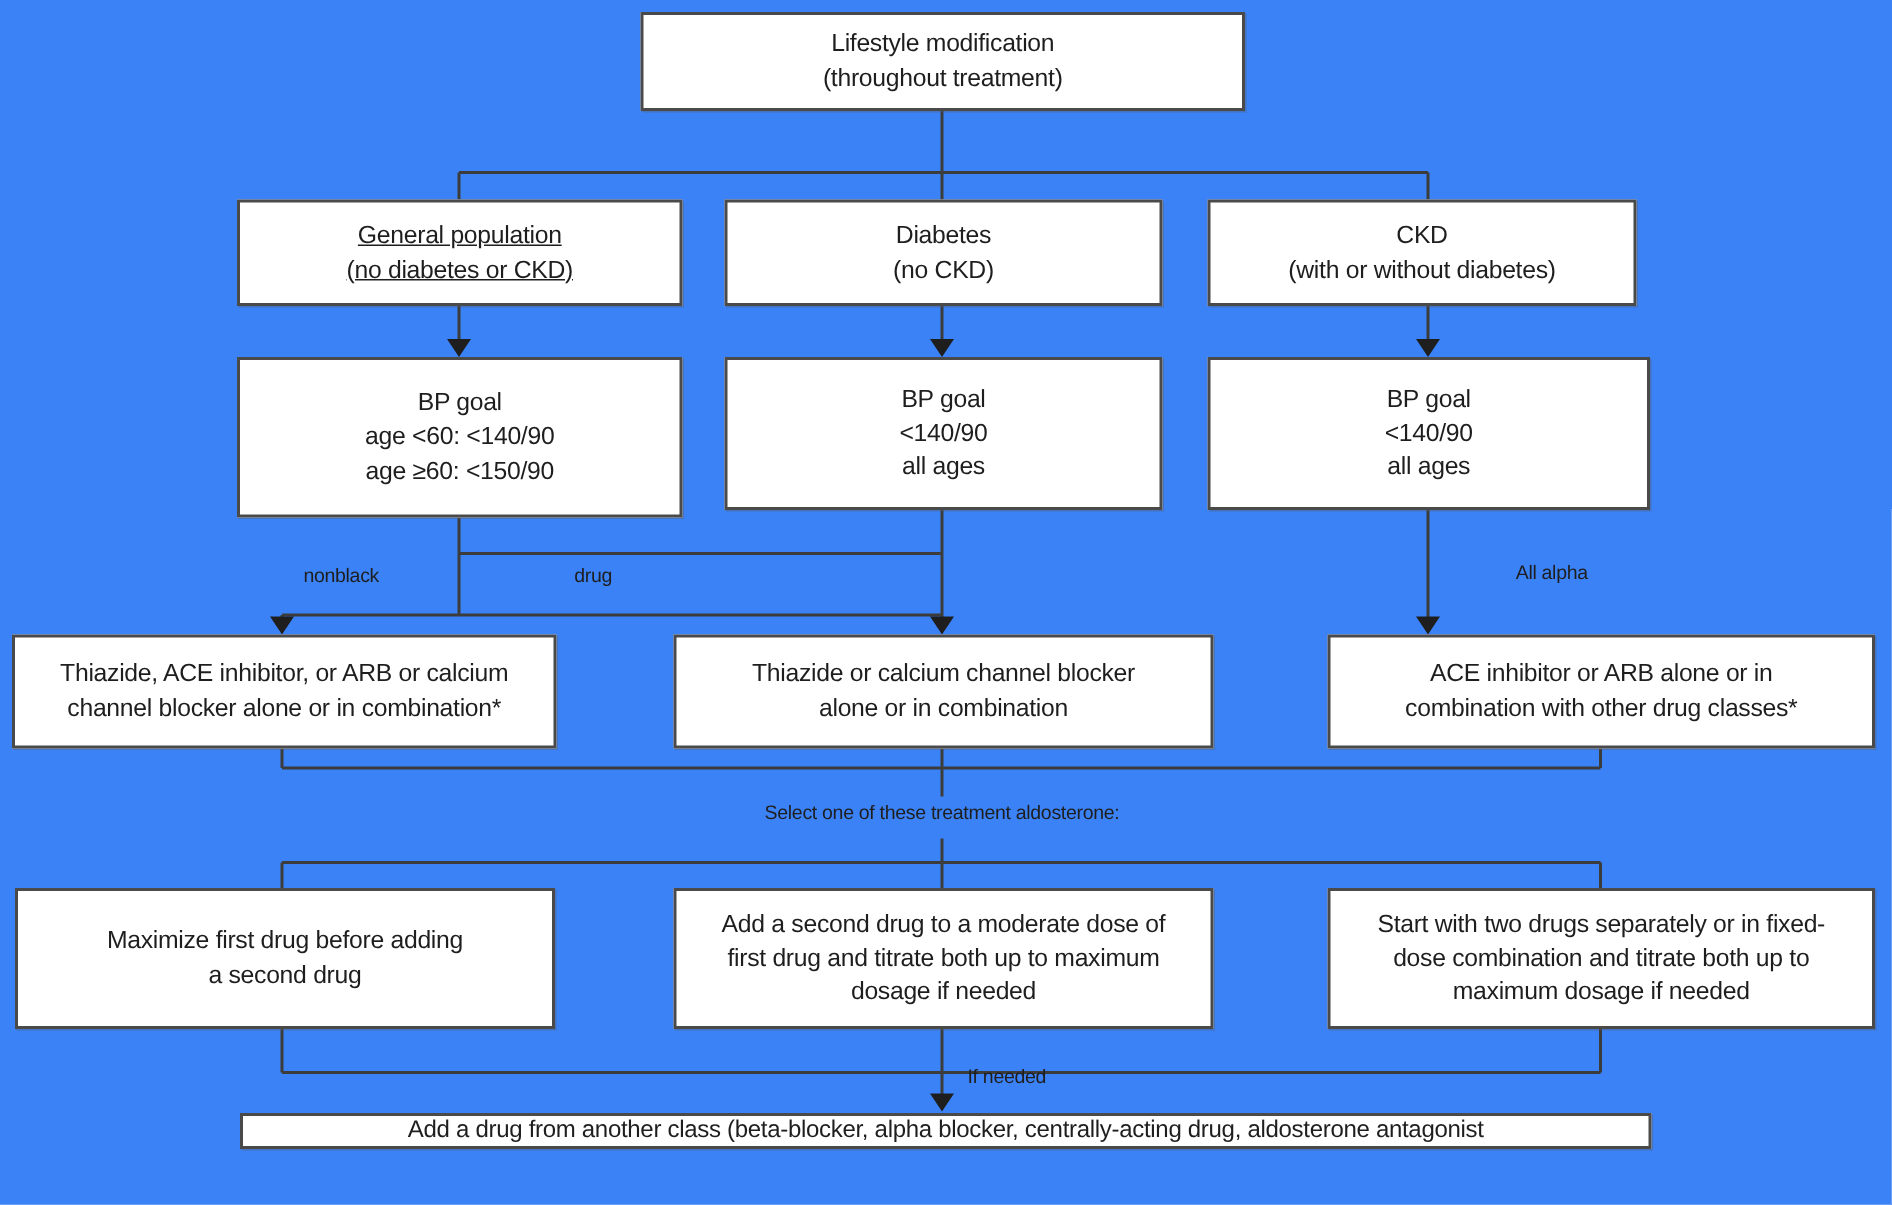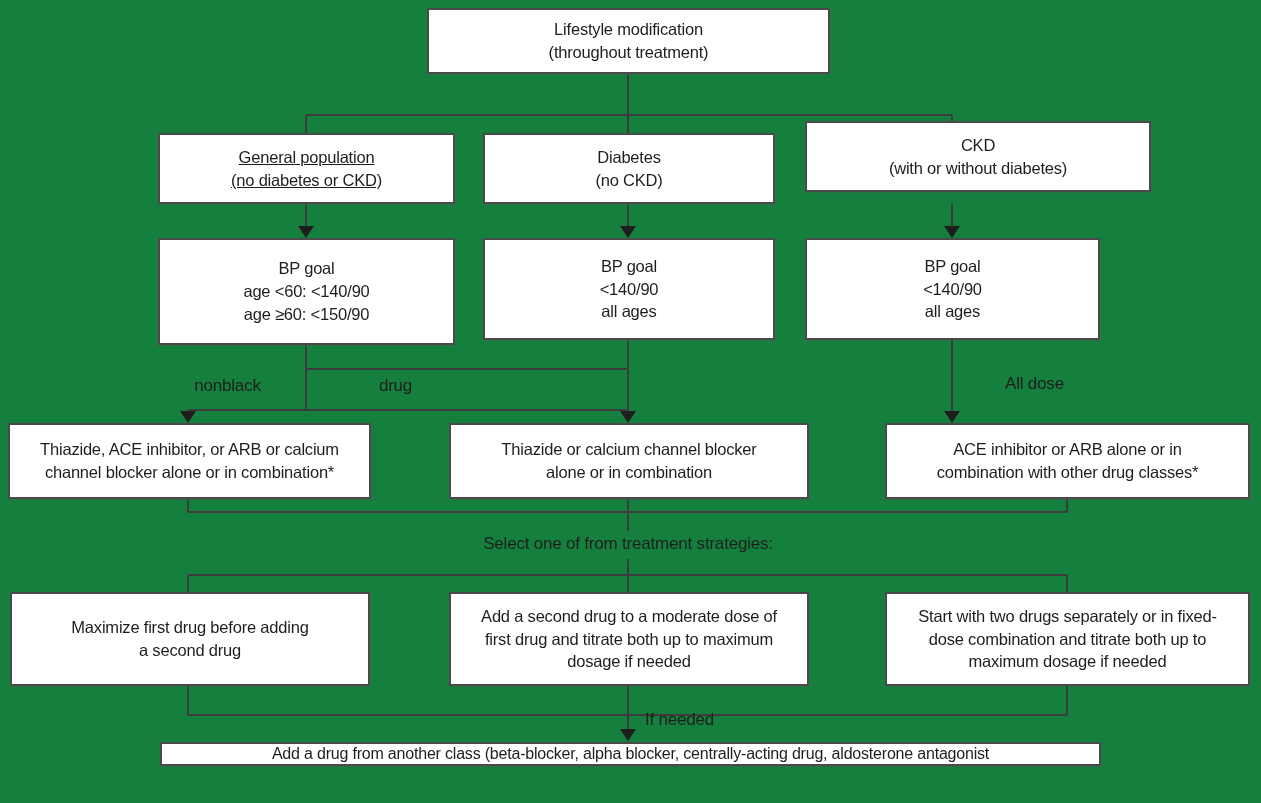--- a/index.html
+++ b/index.html
@@ -1,19 +1,19 @@
 <!DOCTYPE html>
 <html><head>
 <meta charset="utf-8">
 <style>
   html,body{margin:0;padding:0;}
   #canvas{
     position:relative;
     width:1261px;height:803px;
-    background:#15803d;
+    background:#3b82f6;
     font-family:"Liberation Sans", sans-serif;
     color:#1e1e1e;
     overflow:hidden;
   }
   #connectors{position:absolute;left:0;top:0;width:1261px;height:803px;}
   .node{
     position:absolute;
     background:#ffffff;
     border:2px solid #4a4a4a;
     box-sizing:border-box;
@@ -21,29 +21,29 @@
     text-align:center;
     white-space:pre-line;
     font-size:16.5px;
     line-height:1.38;
     letter-spacing:-0.2px;
     box-shadow:1px 1px 0 rgba(90,90,90,.35);
   }
   .flabel{
     position:absolute;
     text-align:center;
-    font-size:17px;
+    font-size:13px;
     letter-spacing:-0.2px;
     white-space:nowrap;
   }
   
   #n-lifestyle {left:427px;top:8px;  width:403px;height:66px;}
   #n-genpop    {left:158px;top:133px;width:297px;height:71px;text-decoration:underline;}
   #n-diabetes  {left:483px;top:133px;width:292px;height:71px;}
-  #n-ckd       {left:805px;top:121px;width:346px;height:71px;}
+  #n-ckd       {left:805px;top:133px;width:286px;height:71px;}
   #n-bp-genpop {left:158px;top:238px;width:297px;height:107px;}
   #n-bp-diabetes{left:483px;top:238px;width:292px;height:102px;}
   #n-bp-ckd    {left:805px;top:238px;width:295px;height:102px;}
   #n-rx-nonblack{left:8px;  top:423px;width:363px;height:76px;}
   #n-rx-black  {left:449px;top:423px;width:360px;height:76px;}
   #n-rx-ckd    {left:885px;top:423px;width:365px;height:76px;}
   #n-strat1    {left:10px; top:592px;width:360px;height:94px;}
   #n-strat2    {left:449px;top:592px;width:360px;height:94px;}
   #n-strat3    {left:885px;top:592px;width:365px;height:94px;}
   #n-add-drug  {left:160px;top:742px;width:941px;height:24px;font-size:16px;}
@@ -136,17 +136,17 @@
   <div class="node" id="n-strat2">Add a second drug to a moderate dose of
 first drug and titrate both up to maximum
 dosage if needed</div>
   <div class="node" id="n-strat3">Start with two drugs separately or in fixed-
 dose combination and titrate both up to
 maximum dosage if needed</div>
   <div class="node" id="n-add-drug">Add a drug from another class (beta-blocker, alpha blocker, centrally-acting drug, aldosterone antagonist</div>
 
   <div class="flabel" id="l-nonblack">nonblack</div>
   <div class="flabel" id="l-black">drug</div>
-  <div class="flabel" id="l-allraces">All dose</div>
-  <div class="flabel" id="l-select">Select one of from treatment strategies:</div>
+  <div class="flabel" id="l-allraces">All alpha</div>
+  <div class="flabel" id="l-select">Select one of these treatment aldosterone:</div>
   <div class="flabel" id="l-ifneeded">If needed</div>
 
 </div>
 
 </body></html>

